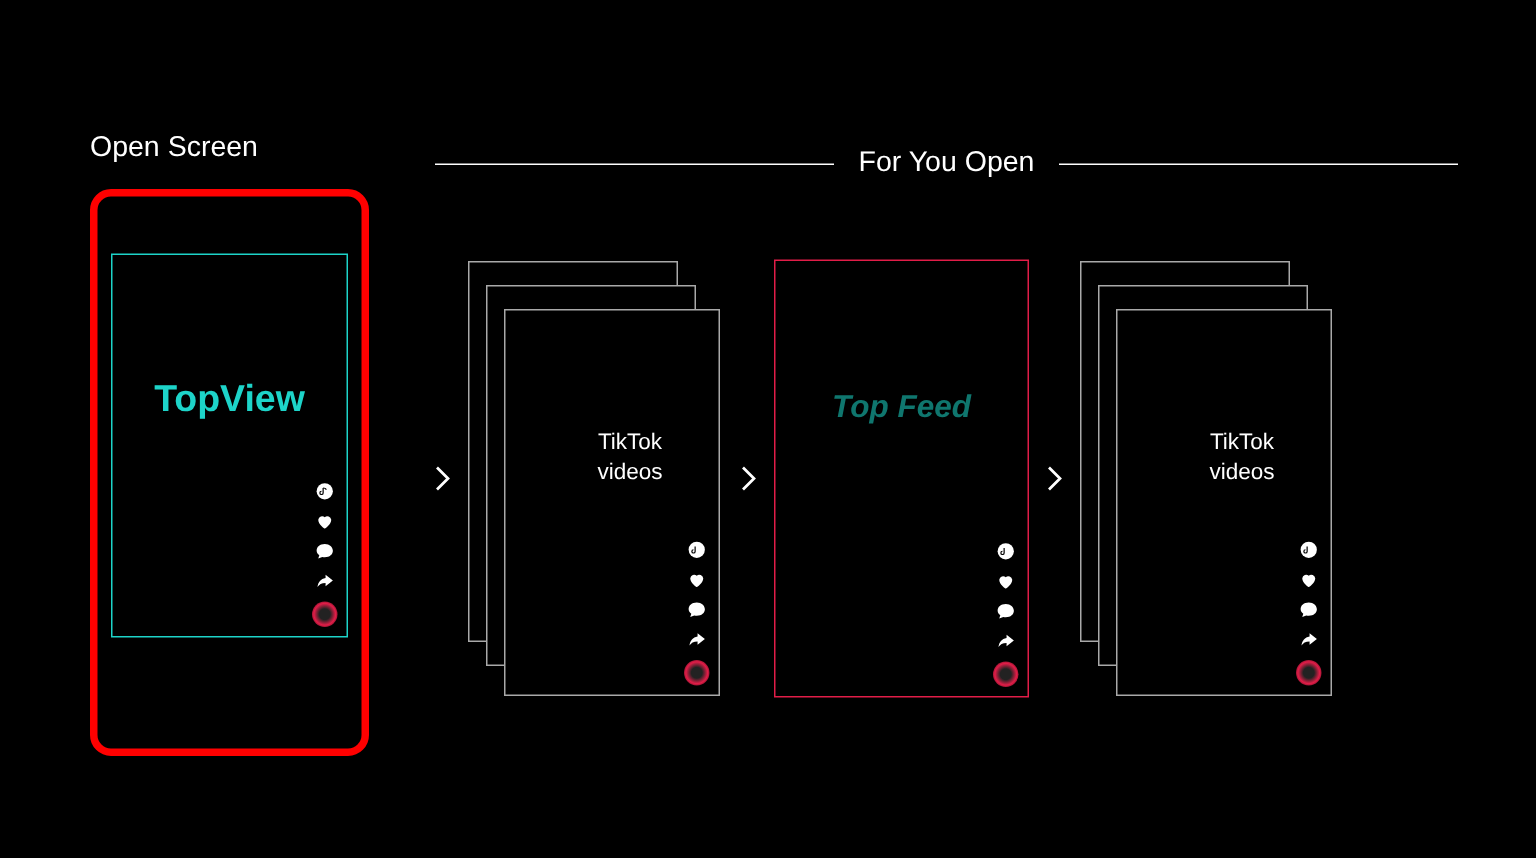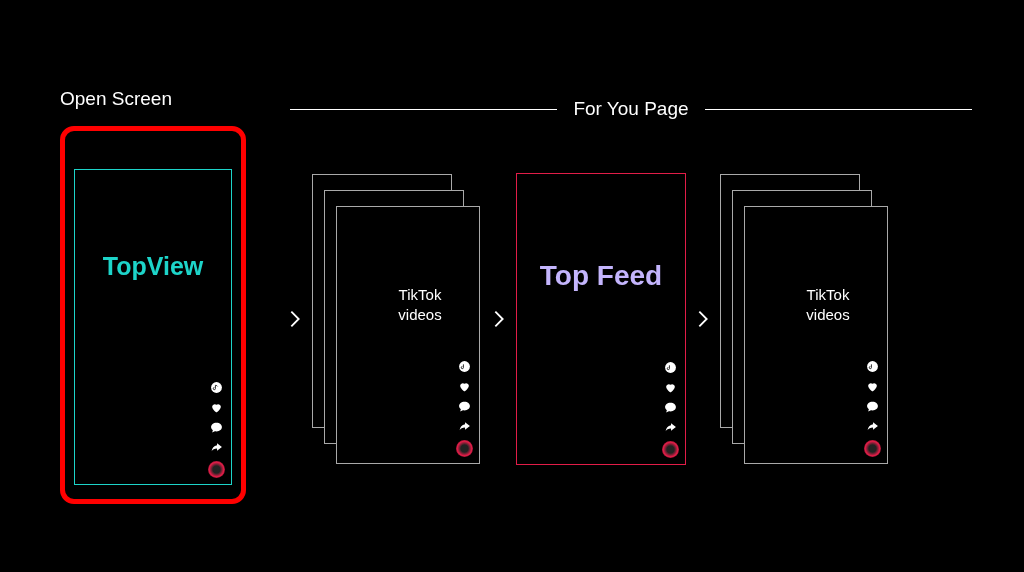--- a/index.html
+++ b/index.html
@@ -37,21 +37,21 @@
     width: 186px;
     height: 378px;
     border: 5px solid #ff0000;
     border-radius: 14px;
   }
   .topview-card {
     position: absolute;
     top: 38px;
     left: 9px;
     width: 158px;
-    height: 316px;
+    height: 256px;
     border: 1px solid #1dd4c9;
   }
   .topview-label {
     position: absolute;
     top: 82px;
     width: 100%;
     text-align: center;
     color: #1dd4c9;
     font-size: 25px;
     font-weight: 800;
@@ -108,23 +108,24 @@
     height: 292px;
     border: 1px solid #e11d48;
     background: #000;
     flex-shrink: 0;
   }
   .topfeed-label {
     position: absolute;
     top: 86px;
     width: 100%;
     text-align: center;
-    color: #c4b5fd;
-    font-size: 28px;
+    color: #0f766e;
+    font-size: 21px;
     font-weight: 800;
+    font-style: italic;
   }
   
   .chev {
     flex-shrink: 0;
     width: 22px;
     height: 22px;
     margin: 0 6px;
   }
   
   .icons {
@@ -158,21 +159,21 @@
     right: 40px;
     display: flex;
     align-items: center;
   }
 </style>
 </head>
 <body>
 
 <div class="fyh">
   <div class="line"></div>
-  <span class="fyh-label">For You Page</span>
+  <span class="fyh-label">For You Open</span>
   <div class="line"></div>
 </div>
 
 <div class="container">
 
   <div class="open-col">
     <span class="open-label">Open Screen</span>
     <div class="open-frame">
       <div class="topview-card">
         <div class="topview-label">TopView</div>

